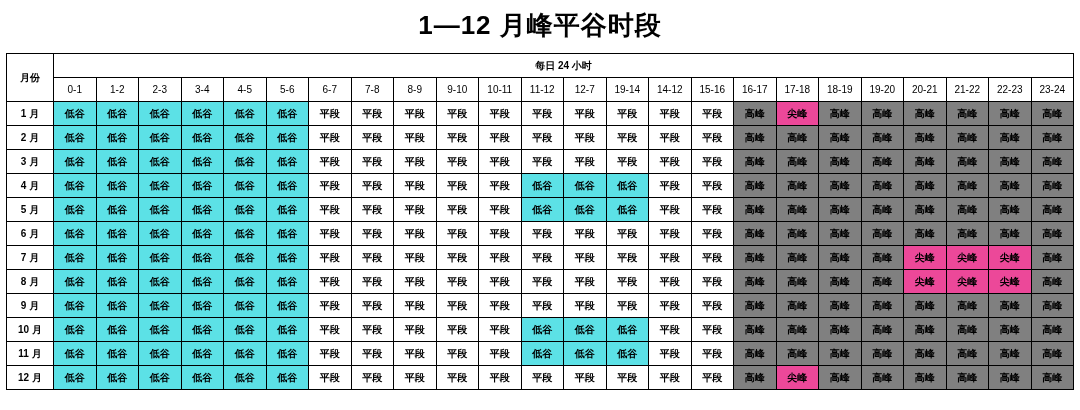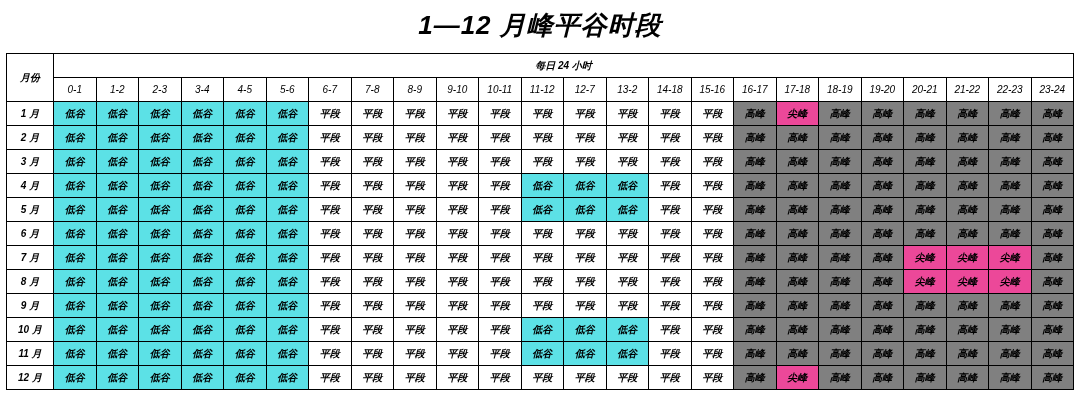--- a/index.html
+++ b/index.html
@@ -9,21 +9,20 @@
     width: 1080px;
     height: 410px;
     overflow: hidden;
     font-family: "Liberation Sans", sans-serif;
   }
   #root {
     width: 1080px;
     height: 410px;
     position: relative;
     box-sizing: border-box;
-    font-style: italic;
   }
   .title {
     text-align: center;
     font-size: 26px;
     font-weight: bold;
     color: #000000;
     padding-top: 8px;
     padding-bottom: 10px;
     letter-spacing: 1px;
     font-family: "Liberation Sans", sans-serif;
@@ -106,22 +105,22 @@
           <th class="hour-cell">3-4</th>
           <th class="hour-cell">4-5</th>
           <th class="hour-cell">5-6</th>
           <th class="hour-cell">6-7</th>
           <th class="hour-cell">7-8</th>
           <th class="hour-cell">8-9</th>
           <th class="hour-cell">9-10</th>
           <th class="hour-cell">10-11</th>
           <th class="hour-cell">11-12</th>
           <th class="hour-cell">12-7</th>
-          <th class="hour-cell">13-2</th>
-          <th class="hour-cell">14-18</th>
+          <th class="hour-cell">19-14</th>
+          <th class="hour-cell">14-12</th>
           <th class="hour-cell">15-16</th>
           <th class="hour-cell">16-17</th>
           <th class="hour-cell">17-18</th>
           <th class="hour-cell">18-19</th>
           <th class="hour-cell">19-20</th>
           <th class="hour-cell">20-21</th>
           <th class="hour-cell">21-22</th>
           <th class="hour-cell">22-23</th>
           <th class="hour-cell">23-24</th>
         </tr>

